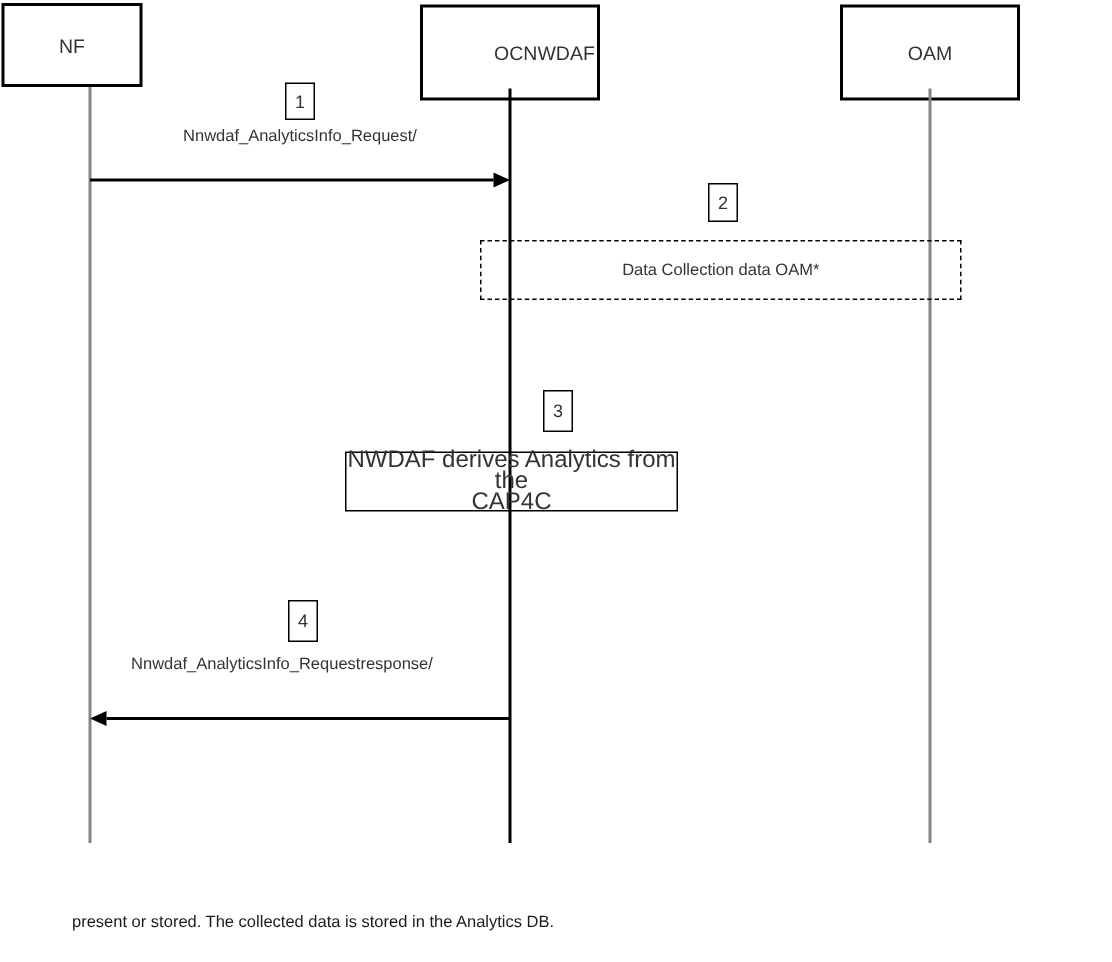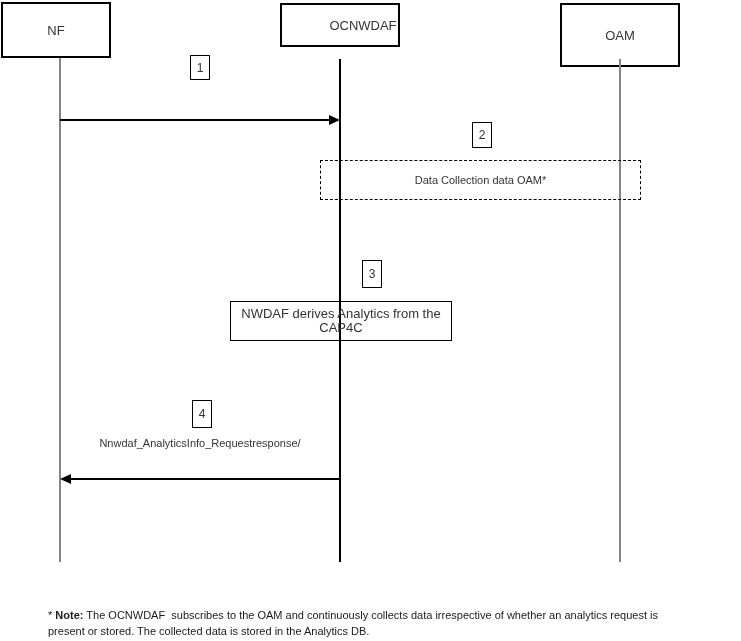--- a/index.html
+++ b/index.html
@@ -16,22 +16,22 @@
   .actor {
     position: absolute;
     border: 2px solid #000000;
     background: #ffffff;
     display: flex;
     align-items: center;
     justify-content: center;
     font-size: 13px;
     color: #333333;
   }
-  .actor-nf      { left: 1px;   top: 2px; width: 110px; height: 56px; }
-  .actor-ocnwdaf { left: 280px; top: 3px; width: 120px; height: 44px; padding-left: 46px; }
+  .actor-nf      { left: 1px;   top: 2px; width: 94px; height: 56px; }
+  .actor-ocnwdaf { left: 280px; top: 3px; width: 120px; height: 64px; padding-left: 46px; }
   .actor-oam     { left: 560px; top: 3px; width: 120px; height: 64px; }
 
   
   .lifeline { position: absolute; width: 2px; }
   .lifeline-nf      { left: 59px;  top: 58px; height: 504px; background: #858585; }
   .lifeline-ocnwdaf { left: 339px; top: 59px; height: 503px; background: #000000; }
   .lifeline-oam     { left: 619px; top: 59px; height: 503px; background: #858585; }
 
   
   .numbox {
@@ -52,21 +52,21 @@
   
   .msg-label {
     position: absolute;
     width: 280px;
     text-align: center;
     font-size: 11px;
     line-height: 14px;
     color: #333333;
   }
   .msg1-label { left: 60px; top: 84px; }
-  .msg4-label { left: 60px; top: 436px; }
+  .msg4-label { left: 48px; top: 436px; }
 
   
   .msg-line { position: absolute; height: 2px; background: #000000; }
   .msg1-line { left: 60px; top: 119px; width: 269px; }
   .msg4-line { left: 71px; top: 478px; width: 269px; }
 
   .arrowhead { position: absolute; width: 0; height: 0; }
   .arrow-right {
     left: 329px; top: 115px;
     border-top: 5px solid transparent;
@@ -97,21 +97,21 @@
   .solid-box {
     position: absolute;
     left: 230px; top: 301px; width: 222px; height: 40px;
     border: 1px solid #000000;
     background: transparent;
     display: flex;
     flex-direction: column;
     align-items: center;
     justify-content: center;
     text-align: center;
-    font-size: 13px;
+    font-size: 16px;
     line-height: 14px;
     color: #333333;
   }
 
   
   .note {
     position: absolute;
     left: 48px; top: 608px;
     width: 685px;
     font-size: 11px;
@@ -137,20 +137,21 @@
   </div>
 
   <div class="lifeline lifeline-nf"></div>
   <div class="lifeline lifeline-ocnwdaf"></div>
   <div class="lifeline lifeline-oam"></div>
 
   <div class="numbox numbox-1">
     <span>1</span>
   </div>
   <div class="msg-label msg1-label">
+    <div>Nnwdaf_AnalyticsInfo_Request/</div>
   </div>
   <div class="msg-line msg1-line"></div>
   <div class="arrowhead arrow-right"></div>
 
   <div class="numbox numbox-2">
     <span>2</span>
   </div>
   <div class="dashed-box">
     <span>Data Collection data OAM*</span>
   </div>
@@ -166,17 +167,16 @@
   <div class="numbox numbox-4">
     <span>4</span>
   </div>
   <div class="msg-label msg4-label">
     <div>Nnwdaf_AnalyticsInfo_Requestresponse/</div>
   </div>
   <div class="msg-line msg4-line"></div>
   <div class="arrowhead arrow-left"></div>
 
   <div class="note">
-    <div><span class="pre">*</span> <b>Note:</b> <span class="pre">The OCNWDAF  subscribes to the OAM and continuously collects data irrespective of whether an analytics request is</span></div>
     <div><span class="pre">present or stored. The collected data is stored in the Analytics DB.</span></div>
   </div>
 
 </div>
 
 </body></html>

